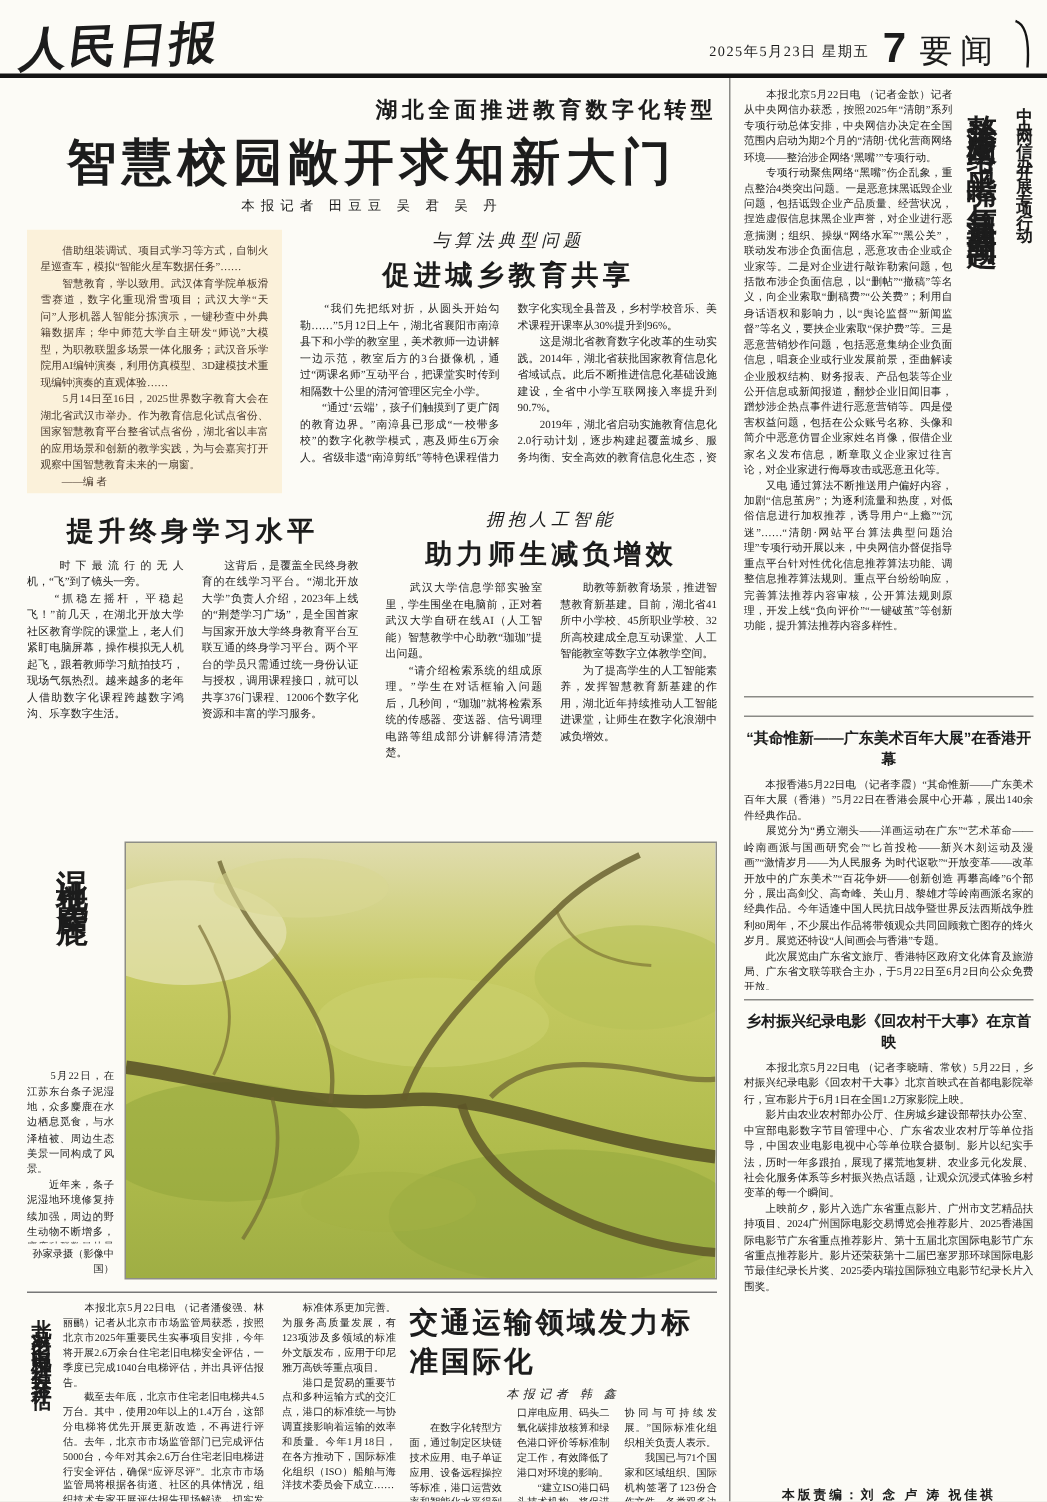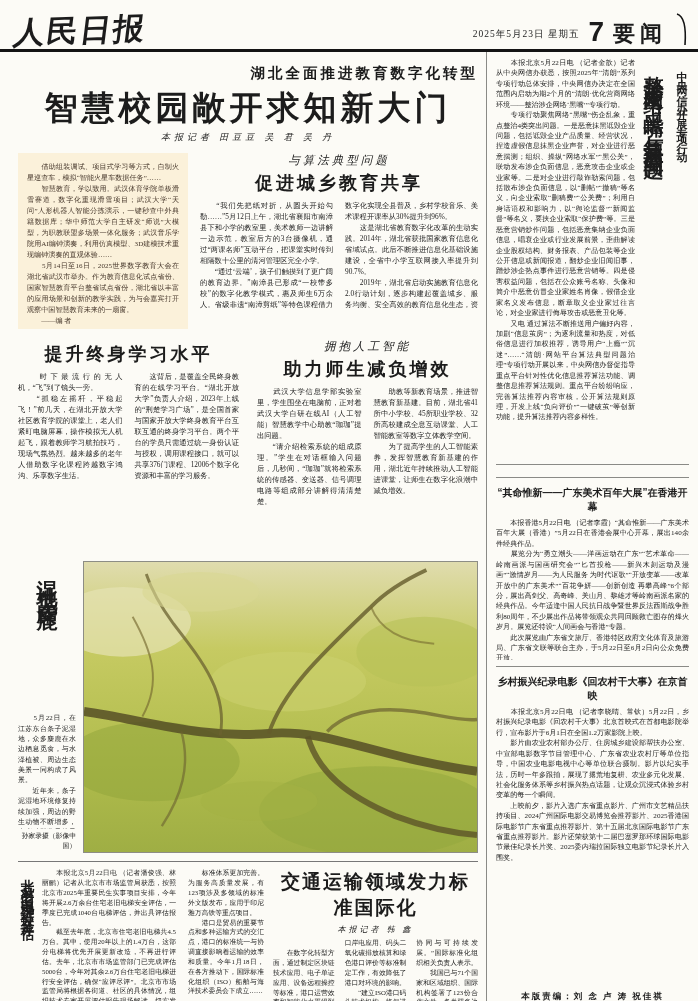--- a/index.html
+++ b/index.html
@@ -5,33 +5,33 @@
   html,body{margin:0;padding:0;background:#e8e6e0;}
   .page{width:698px;height:1001px;background:#fcfbf6;color:#1c1c1c;overflow:hidden;position:relative;margin:0 auto;
         font-family:"Liberation Serif","DejaVu Serif",serif;}
   
   .masthead{display:flex;justify-content:space-between;align-items:flex-end;
             padding:6px 10px 3px 14px;height:40px;border-bottom:3px solid #141414;box-sizing:content-box;}
   .logo{font-size:31px;font-weight:bold;transform:skewX(-9deg) rotate(-2deg);letter-spacing:2px;line-height:1;}
   .mh-right{display:flex;align-items:flex-end;gap:9px;}
   .mh-date{font-size:9.5px;padding-bottom:5px;letter-spacing:1px;}
   .page-num{font-size:28px;font-weight:bold;line-height:1;font-family:"Liberation Sans","DejaVu Sans",sans-serif;}
-  .section-name{font-size:22px;font-weight:700;letter-spacing:5px;line-height:1.1;
+  .section-name{font-size:22px;font-weight:400;letter-spacing:5px;line-height:1.1;
                 font-family:"Liberation Sans","DejaVu Sans",sans-serif;}
   .bracket{display:inline-block;vertical-align:bottom;}
   
   .content{display:flex;height:957px;}
   .main-col{width:486px;padding:8px 8px 4px 18px;box-sizing:border-box;}
   .side-col{flex:1;border-left:1px solid #8a8a86;padding:6px 9px 2px 9px;box-sizing:border-box;
             display:flex;flex-direction:column;}
   
   .kicker{text-align:right;font-size:14.5px;letter-spacing:3px;margin-top:4px;font-weight:bold;}
   .headline-main{text-align:center;font-size:33px;font-weight:900;letter-spacing:4px;margin:7px 0 5px;
                  font-family:"Liberation Sans","DejaVu Sans",sans-serif;line-height:1.1;}
-  .byline{text-align:center;font-size:9px;letter-spacing:4px;margin-bottom:9px;font-style:italic;}
+  .byline{text-align:center;font-size:9px;letter-spacing:4px;margin-bottom:9px;}
   .coltext{font-size:7.3px;line-height:1.5;text-align:justify;white-space:pre-line;overflow:hidden;}
   .row1{display:flex;gap:12px;height:176px;overflow:hidden;}
   .editor-box{width:170px;flex:none;background:#fbf1da;padding:9px 9px;box-sizing:border-box;
               font-size:7.1px;line-height:1.55;color:#46372b;text-align:justify;white-space:pre-line;overflow:hidden;}
   .subsec{flex:1;min-width:0;}
   .sec-kicker{text-align:center;font-size:11.5px;font-style:italic;letter-spacing:3px;}
   .sec-head{text-align:center;font-size:18px;font-weight:900;letter-spacing:3px;margin:3px 0 6px;
             font-family:"Liberation Sans","DejaVu Sans",sans-serif;}
   .cols2{column-count:2;column-gap:12px;height:118px;}
   .row2{display:flex;gap:18px;margin-top:10px;height:214px;overflow:hidden;}
@@ -49,21 +49,21 @@
   .main-rule{border:none;border-top:1px solid #777;margin:8px 0 6px;}
   
   .bottom-row{display:flex;gap:12px;height:136px;overflow:hidden;}
   .elevator{width:158px;flex:none;display:flex;gap:6px;}
   .vhead-small{writing-mode:vertical-rl;font-size:13.5px;font-weight:900;letter-spacing:4px;height:134px;
                font-family:"Liberation Sans","DejaVu Sans",sans-serif;flex:none;}
   .elevator-body{flex:1;font-size:6.8px;line-height:1.45;text-align:justify;white-space:pre-line;overflow:hidden;}
   .transport{flex:1;display:flex;gap:9px;min-width:0;}
   .t-col1{width:76px;flex:none;font-size:6.8px;line-height:1.45;text-align:justify;white-space:pre-line;overflow:hidden;}
   .t-main{flex:1;min-width:0;}
-  .t-head{text-align:center;font-size:19px;font-weight:900;letter-spacing:2px;margin-top:1px;
+  .t-head{font-size:19px;font-weight:900;letter-spacing:2px;margin-top:1px;
           font-family:"Liberation Sans","DejaVu Sans",sans-serif;}
   .t-byline{text-align:center;font-size:8px;letter-spacing:3px;margin:3px 0 3px;font-style:italic;}
   .cols3{column-count:3;column-gap:10px;font-size:6.8px;line-height:1.45;text-align:justify;
          white-space:pre-line;height:92px;overflow:hidden;}
   
   .side-a{display:flex;height:400px;overflow:hidden;gap:5px;}
   .side-a-body{flex:1;min-width:0;font-size:7.1px;line-height:1.47;text-align:justify;white-space:pre-line;overflow:hidden;}
   .vhead-big{writing-mode:vertical-rl;font-size:20px;font-weight:900;letter-spacing:4px;padding:2px 1px 0 1px;
              font-family:"Liberation Sans","DejaVu Sans",sans-serif;flex:none;}
   .vkicker{writing-mode:vertical-rl;font-size:11px;letter-spacing:8px;padding-top:4px;flex:none;font-weight:bold;}

